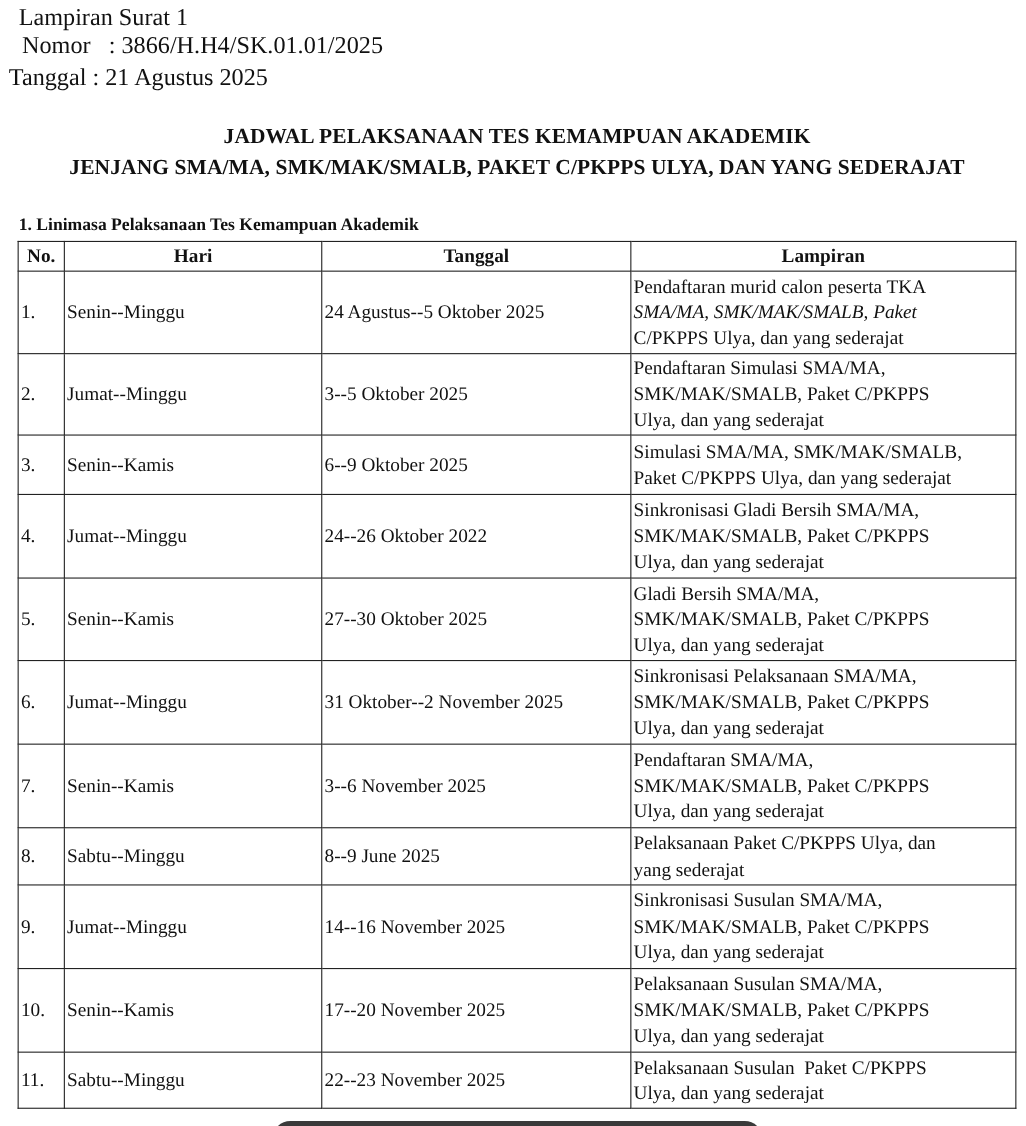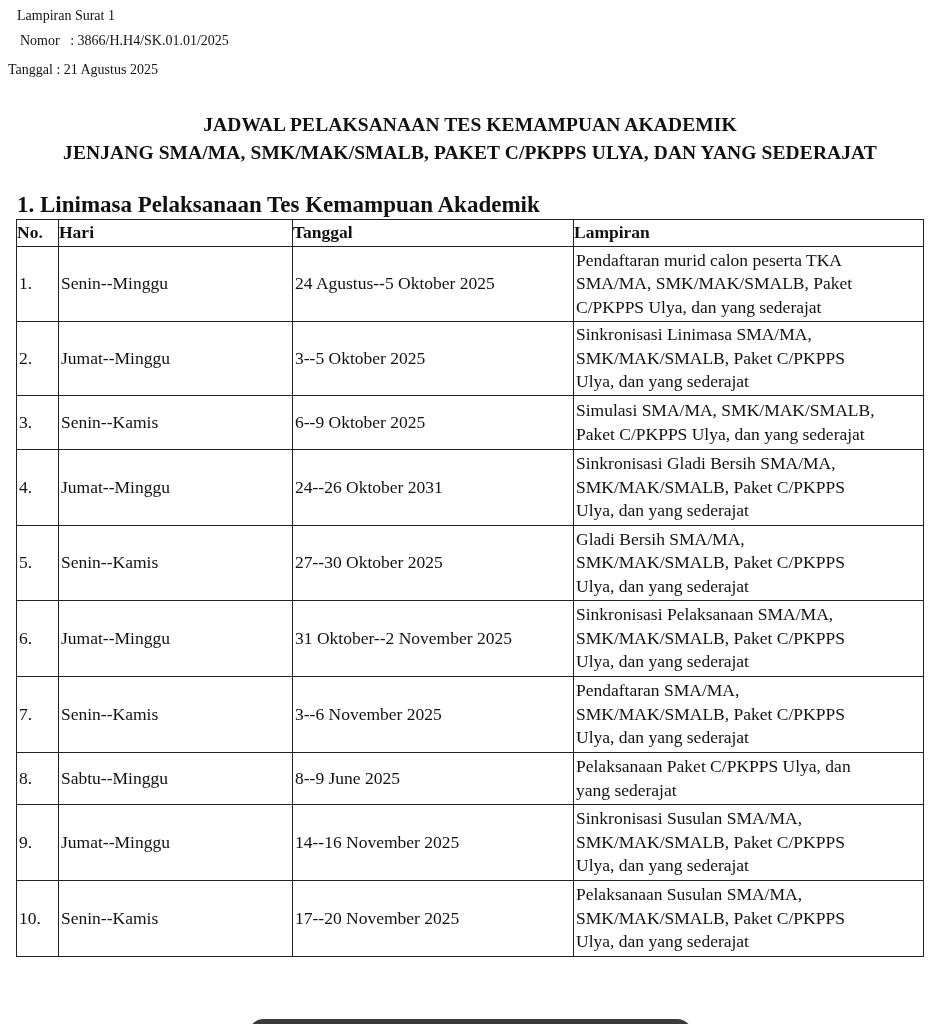--- a/index.html
+++ b/index.html
@@ -10,21 +10,21 @@
     body {
       width: 933px;
       height: 1024px;
       position: relative;
       overflow: hidden;
       font-family: "Liberation Serif", "DejaVu Serif", serif;
       color: #111111;
     }
     .meta-line {
       position: absolute;
-      font-size: 14px;
+      font-size: 22px;
       line-height: 22px;
       white-space: pre;
     }
     #lampiran { left: 17px; top: 5px; }
     #nomor { left: 20px; top: 30px; }
     #tanggal { left: 8px; top: 59px; }
 
     .title {
       position: absolute;
       left: 0;
@@ -36,21 +36,21 @@
       letter-spacing: 0.1px;
     }
     #title1 { top: 113px; }
     #title2 { top: 141px; }
 
     #section-heading {
       position: absolute;
       left: 17px;
       top: 193px;
       font-weight: bold;
-      font-size: 23px;
+      font-size: 16px;
       line-height: 24px;
     }
 
     table.schedule {
       position: absolute;
       left: 16px;
       top: 219px;
       width: 907px;
       border-collapse: collapse;
       table-layout: fixed;
@@ -58,21 +58,21 @@
       line-height: 23.5px;
     }
     table.schedule th, table.schedule td {
       border: 1.5px solid #222222;
       padding: 0 0 0 2px;
       vertical-align: middle;
       overflow: hidden;
     }
     table.schedule th {
       font-weight: bold;
-      text-align: left;
+      text-align: center;
       height: 26px;
       padding: 0;
     }
     col.c-no { width: 42px; }
     col.c-hari { width: 234px; }
     col.c-tgl { width: 281px; }
     col.c-keg { width: 350px; }
     td.cell-keg { line-height: 23.5px; padding-top: 1px; padding-bottom: 1px; margin-left: 28px; }
 
     #bottom-bar {
@@ -112,47 +112,47 @@
       <th>Lampiran</th>
     </tr>
   </thead>
   <tbody id="schedule-body">
       <tr style="height: 75px;">
         <td>1.</td>
         <td>Senin--Minggu</td>
         <td>24 Agustus--5 Oktober 2025</td>
         <td class="cell-keg">
           <div style="white-space: pre;">Pendaftaran murid calon peserta TKA</div>
-          <div style="white-space: pre;">SMA/MA, SMK/MAK/SMALB, Paket</div>
+          <div style="white-space: pre; font-style: italic;">SMA/MA, SMK/MAK/SMALB, Paket</div>
           <div style="white-space: pre;">C/PKPPS Ulya, dan yang sederajat</div>
         </td>
       </tr>
       <tr style="height: 74px;">
         <td>2.</td>
         <td>Jumat--Minggu</td>
         <td>3--5 Oktober 2025</td>
         <td class="cell-keg">
-          <div style="white-space: pre;">Sinkronisasi Linimasa SMA/MA,</div>
+          <div style="white-space: pre;">Pendaftaran Simulasi SMA/MA,</div>
           <div style="white-space: pre;">SMK/MAK/SMALB, Paket C/PKPPS</div>
           <div style="white-space: pre;">Ulya, dan yang sederajat</div>
         </td>
       </tr>
       <tr style="height: 54px;">
         <td>3.</td>
         <td>Senin--Kamis</td>
         <td>6--9 Oktober 2025</td>
         <td class="cell-keg">
           <div style="white-space: pre;">Simulasi SMA/MA, SMK/MAK/SMALB,</div>
           <div style="white-space: pre;">Paket C/PKPPS Ulya, dan yang sederajat</div>
         </td>
       </tr>
       <tr style="height: 76px;">
         <td>4.</td>
         <td>Jumat--Minggu</td>
-        <td>24--26 Oktober 2031</td>
+        <td>24--26 Oktober 2022</td>
         <td class="cell-keg">
           <div style="white-space: pre;">Sinkronisasi Gladi Bersih SMA/MA,</div>
           <div style="white-space: pre;">SMK/MAK/SMALB, Paket C/PKPPS</div>
           <div style="white-space: pre;">Ulya, dan yang sederajat</div>
         </td>
       </tr>
       <tr style="height: 75px;">
         <td>5.</td>
         <td>Senin--Kamis</td>
         <td>27--30 Oktober 2025</td>
@@ -204,16 +204,25 @@
       <tr style="height: 76px;">
         <td>10.</td>
         <td>Senin--Kamis</td>
         <td>17--20 November 2025</td>
         <td class="cell-keg">
           <div style="white-space: pre;">Pelaksanaan Susulan SMA/MA,</div>
           <div style="white-space: pre;">SMK/MAK/SMALB, Paket C/PKPPS</div>
           <div style="white-space: pre;">Ulya, dan yang sederajat</div>
         </td>
       </tr>
+      <tr style="height: 51px;">
+        <td>11.</td>
+        <td>Sabtu--Minggu</td>
+        <td>22--23 November 2025</td>
+        <td class="cell-keg">
+          <div style="white-space: pre;">Pelaksanaan Susulan  Paket C/PKPPS</div>
+          <div style="white-space: pre;">Ulya, dan yang sederajat</div>
+        </td>
+      </tr>
     </tbody>
 </table>
 
 <div id="bottom-bar"></div>
 
 </body></html>

